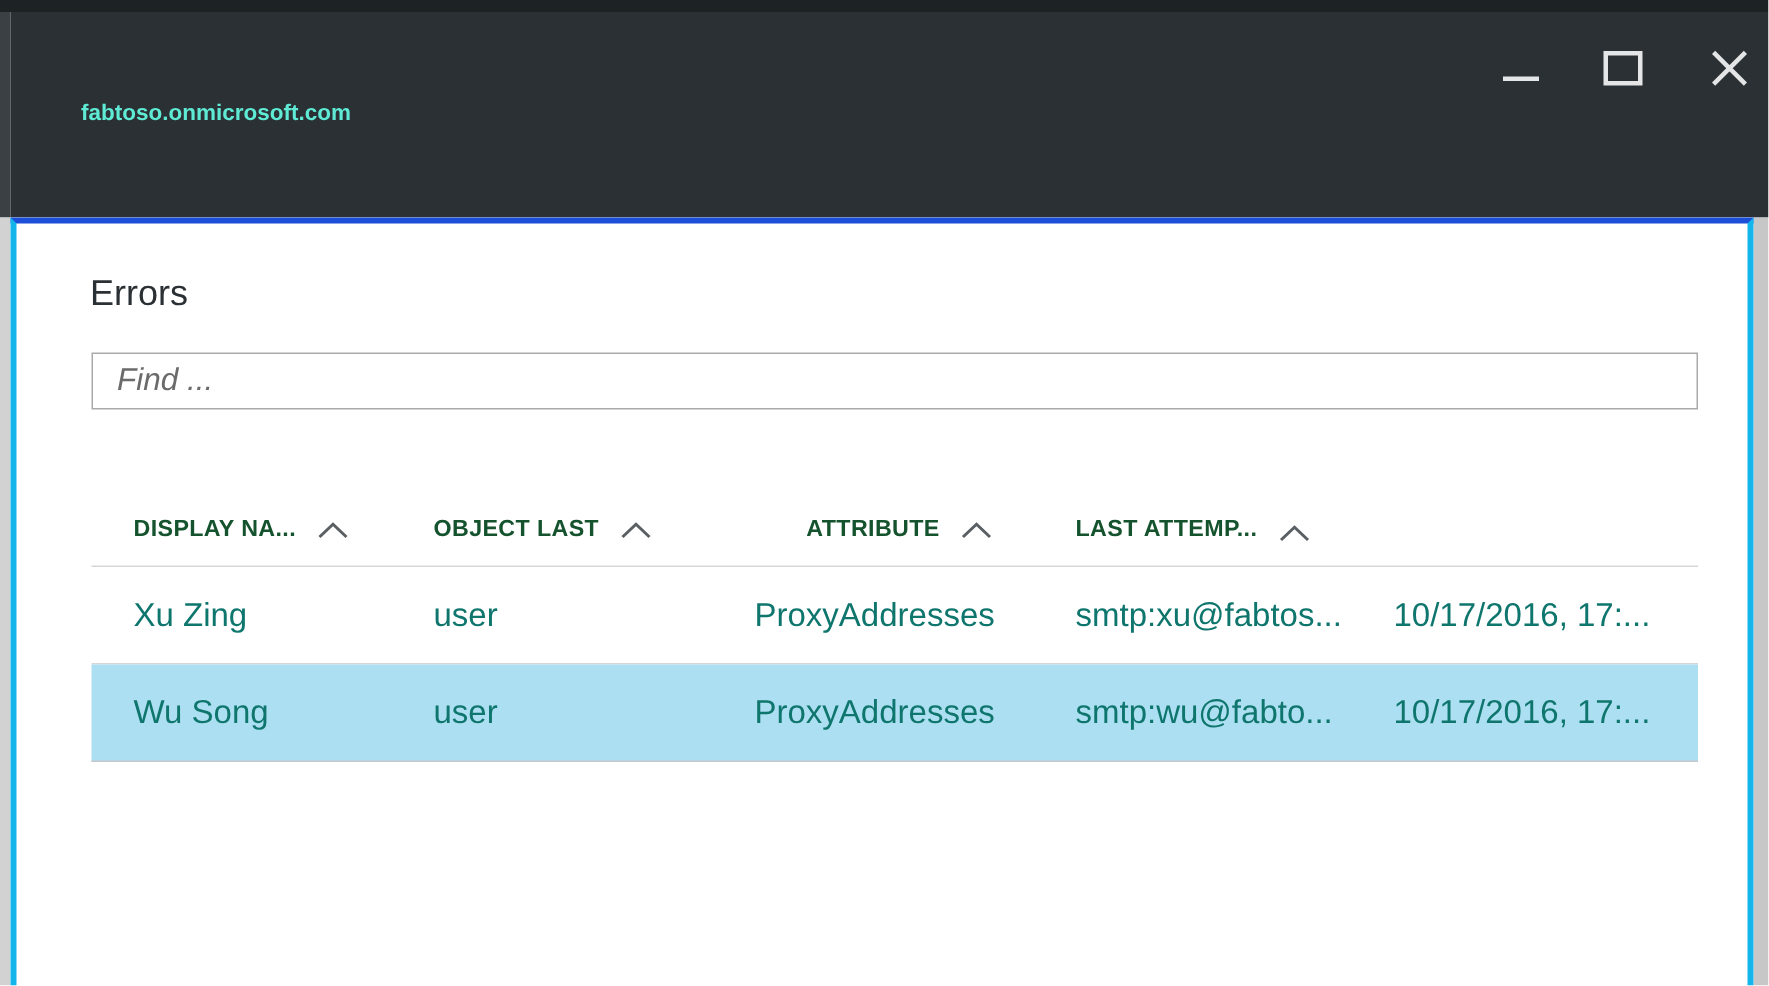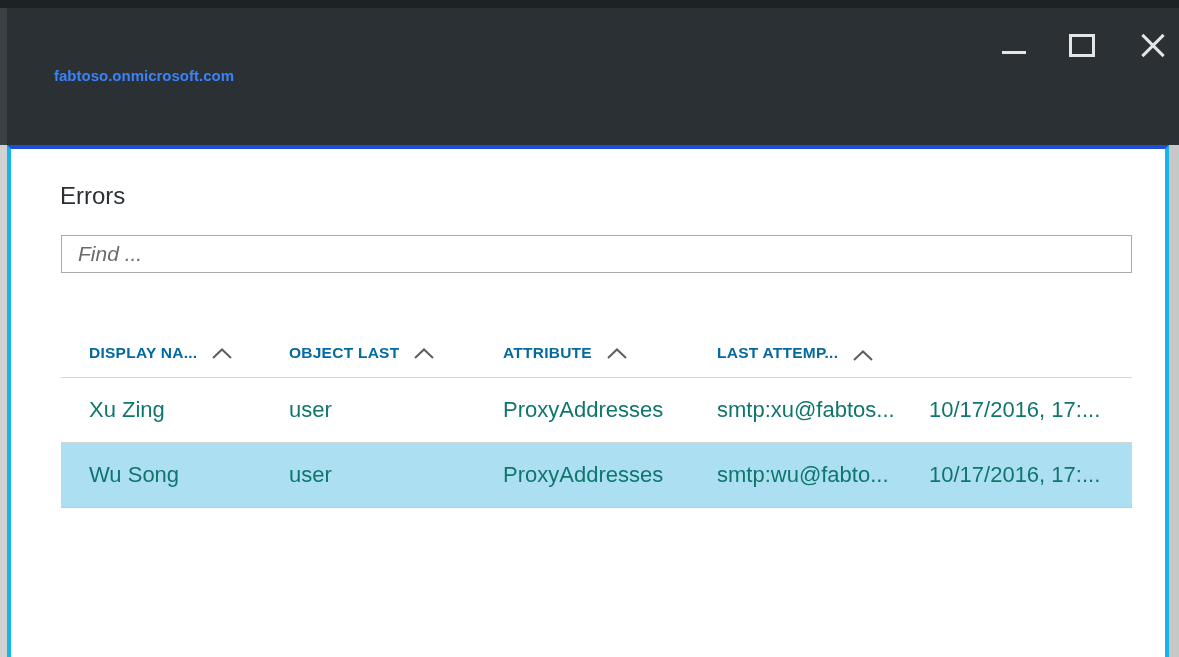--- a/index.html
+++ b/index.html
@@ -55,21 +55,21 @@
     color: #ffffff;
     letter-spacing: 0.1px;
     white-space: nowrap;
   }
   .subtitle-text {
     position: absolute;
     left: 47px;
     top: 59px;
     font-size: 15px;
     font-weight: 600;
-    color: #3b82f6;
+    color: #5eead4;
     white-space: nowrap;
   }
 
   
   .win-btn {
     position: absolute;
     top: 14px;
     width: 46px;
     height: 46px;
     display: flex;
@@ -187,21 +187,21 @@
     display: flex;
     align-items: center;
     height: 48px;
     border-bottom: 1px solid #d6d6d6;
   }
   .hcell {
     display: flex;
     align-items: center;
     font-size: 15.5px;
     font-weight: bold;
-    color: #0369a1;
+    color: #14532d;
     letter-spacing: 0.25px;
     white-space: nowrap;
     overflow: hidden;
     cursor: default;
     box-sizing: border-box;
     padding-right: 6px;
   }
   .hlabel {
     overflow: hidden;
     text-overflow: clip;
@@ -231,21 +231,21 @@
     color: #0f766e;
     white-space: nowrap;
     overflow: hidden;
     box-sizing: border-box;
     padding-right: 6px;
   }
 
   
   .c0 { width: 214px; padding-left: 28px; }
   .c1 { width: 214px; padding-left: 14px; }
-  .c2 { width: 214px; padding-left: 14px; }
+  .c2 { width: 214px; padding-left: 14px; justify-content: center; }
   .c3 { width: 212px; padding-left: 14px; }
   .c4 { width: 213px; padding-left: 14px; align-items: flex-end; }
 </style>
 </head>
 <body>
 
 <div id="app-window">
 
   <div class="top-strip"></div>
   <div class="left-strip"></div>

